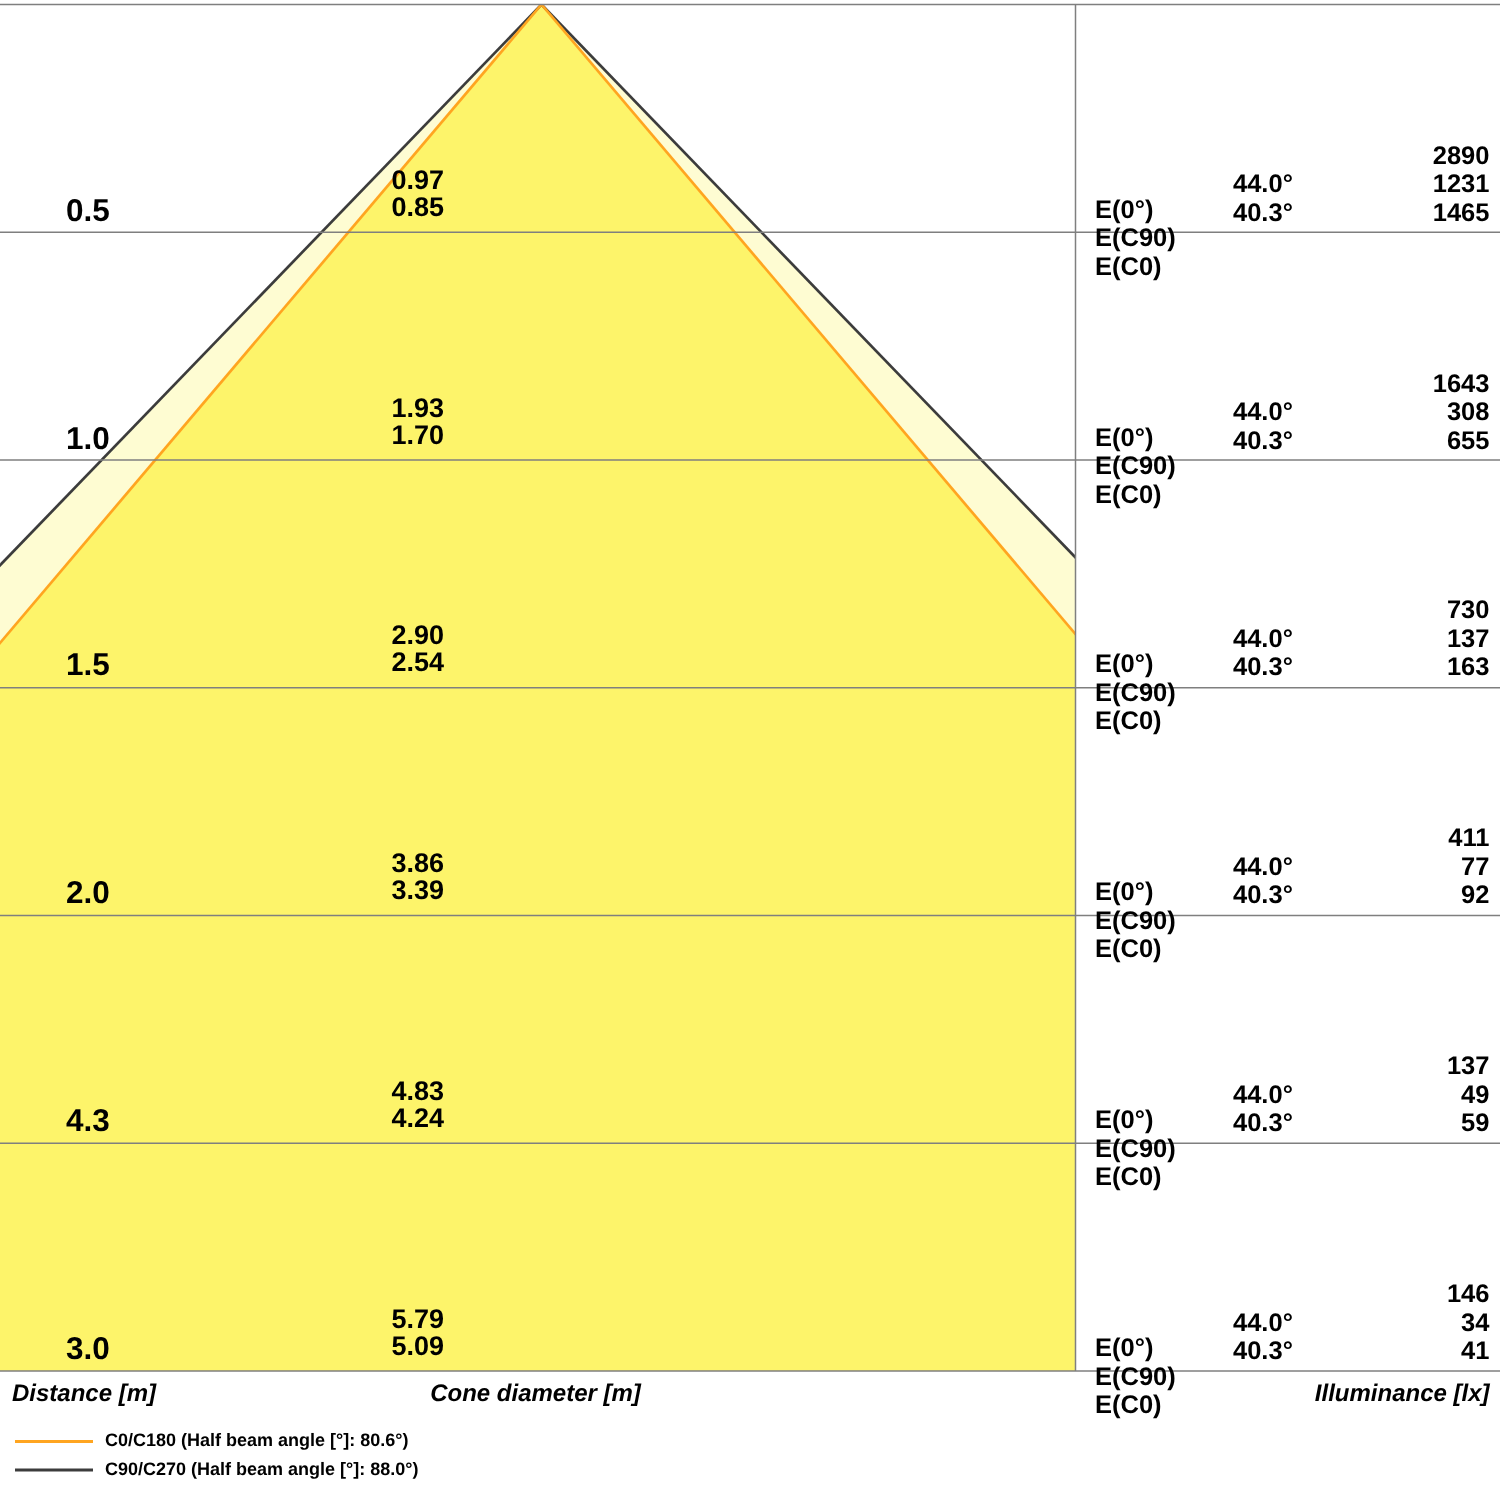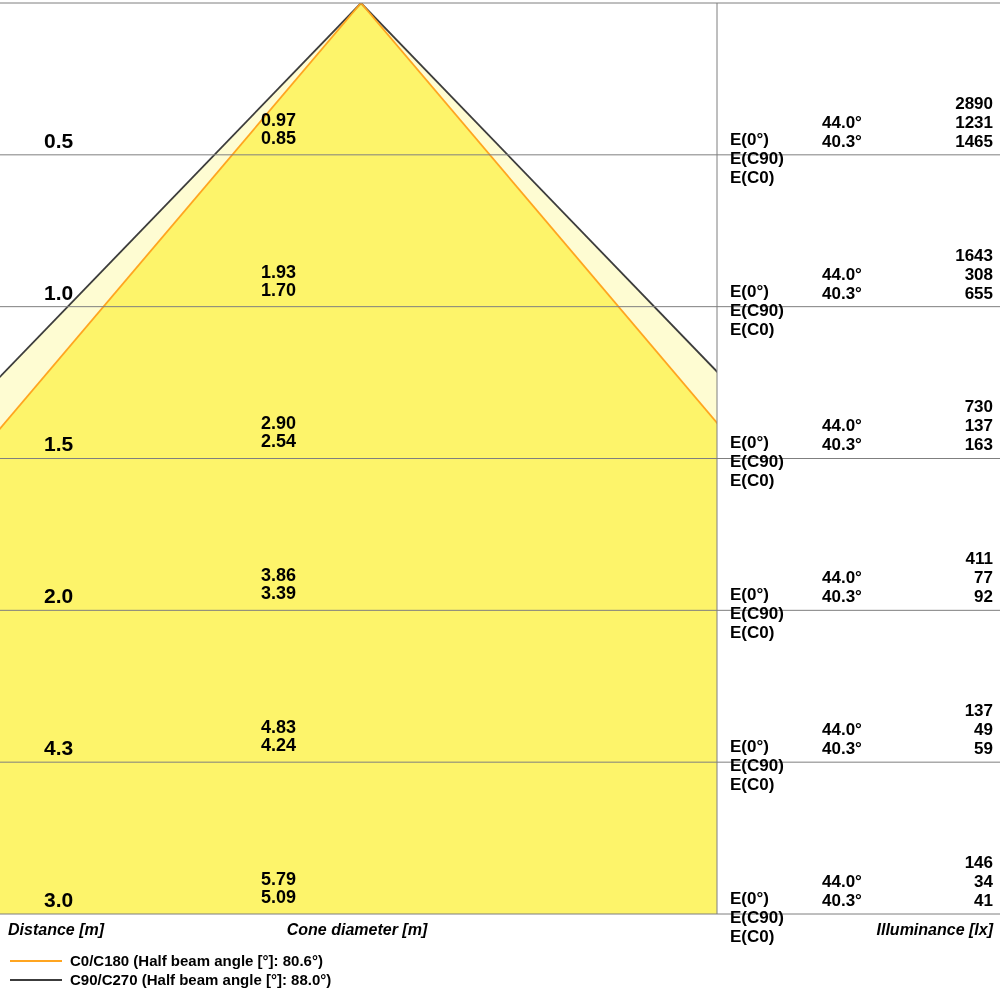--- a/index.html
+++ b/index.html
@@ -17,21 +17,21 @@
   .el{width:92px;text-align:left;margin-top:36px;}
   .ea{width:59px;text-align:left;}
   .ev{flex:1;text-align:right;}
   .axis-label{position:absolute;top:921px;font-size:16px;line-height:18px;font-style:italic;}
   .axis-dist{left:8px;}
   .axis-cone{left:157px;width:400px;text-align:center;}
   .axis-ill{right:7px;text-align:center;}
   .legend{position:absolute;left:10px;top:951px;}
   .legend-row{display:flex;align-items:center;height:19px;}
   .swatch{width:52px;height:2px;margin-right:8px;flex:0 0 auto;}
-  .legend-text{font-size:15px;line-height:19px;white-space:nowrap;}
+  .legend-text{font-size:12px;line-height:19px;white-space:nowrap;}
 </style>
 </head>
 <body>
 
 <div id="stage">
 
   <svg id="cone-svg" viewBox="0 0 1000 1000" xmlns="http://www.w3.org/2000/svg">
       <defs>
         <clipPath id="plotclip">
           <rect x="0" y="3" width="717" height="911"></rect>

